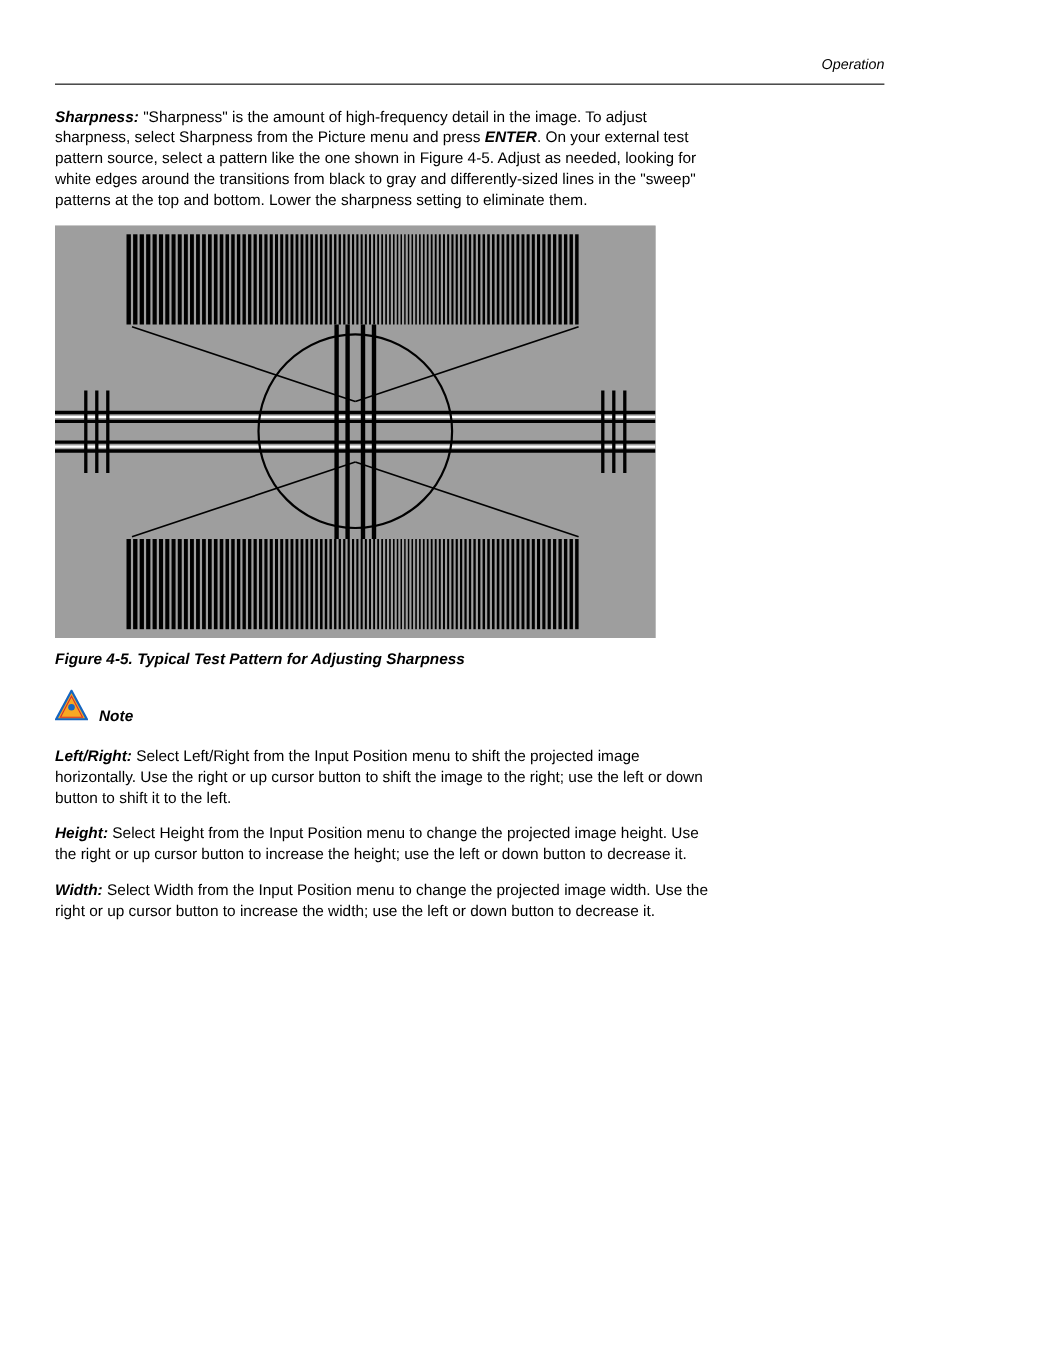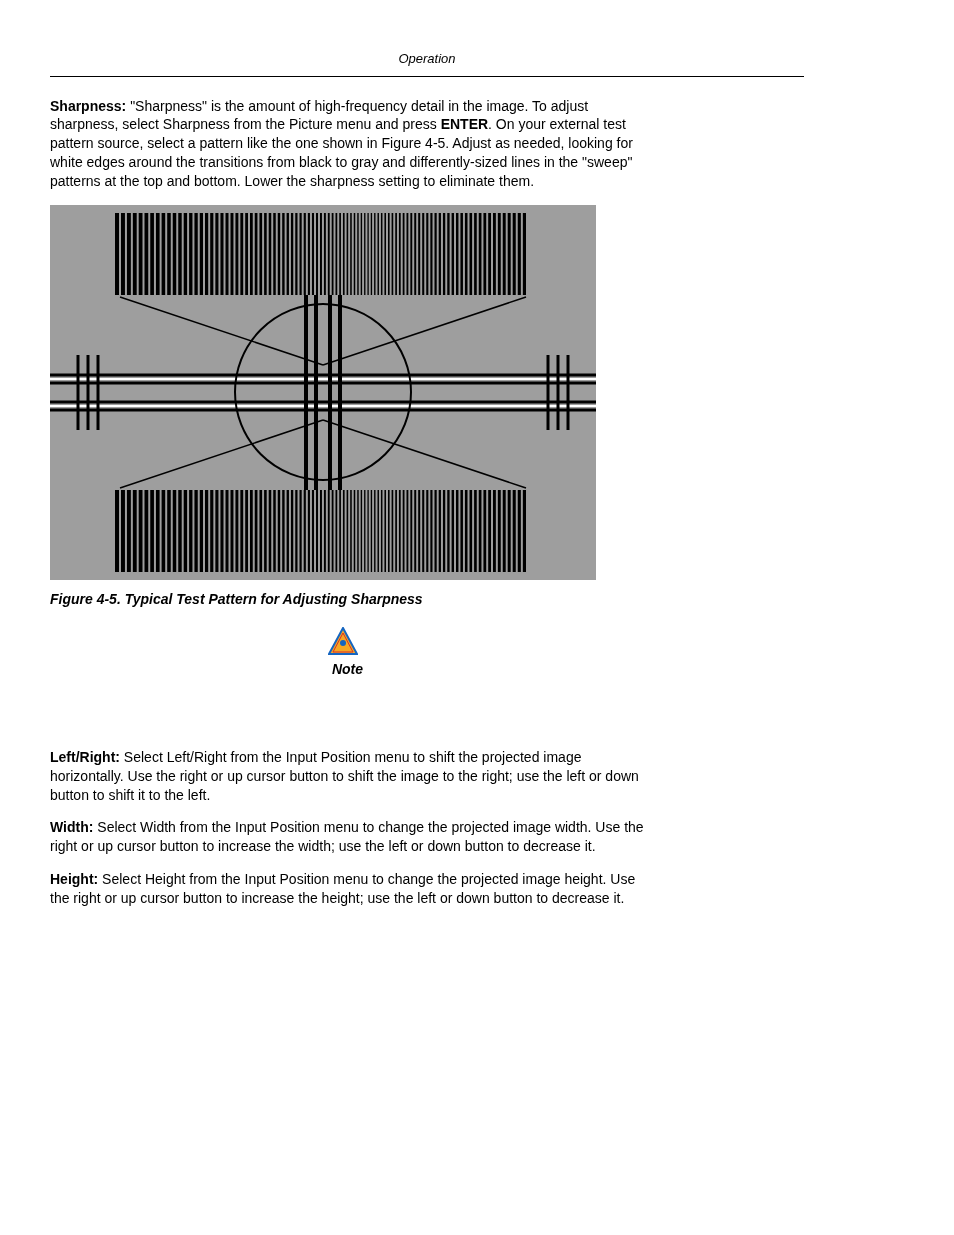--- a/index.html
+++ b/index.html
@@ -6,58 +6,57 @@
     font-family: Arial, Helvetica, sans-serif;
     font-size: 14px;
     color: #000;
     margin: 0;
     padding: 50px 50px 30px 50px;
     width: 854px;
     box-sizing: border-box;
     line-height: 1.35;
   }
   .header-right {
-    text-align: center;
+    text-align: right;
     font-style: italic;
     font-size: 13px;
   }
   hr.rule {
     border: none;
     border-top: 1px solid #000;
     margin: 8px 0 20px 0;
   }
   .main-col {
     width: 595px;
     float: left;
   }
   .side-col {
     width: 245px;
     float: right;
   }
   .after-float { clear: both; }
   p { margin: 0 0 14px 0; }
-  .bold { font-weight: bold; }
+  .bold { font-weight: bold; font-style: italic; }
   .figure-box {
     width: 546px;
     height: 375px;
     background: #9e9e9e;
     margin: 12px 0 10px 0;
     position: relative;
     overflow: hidden;
   }
   .caption {
     font-weight: bold;
     margin: 8px 0 18px 0;
     font-style: italic;
   }
   .note-row {
     display: flex;
-    align-items: center;
+    align-items: flex-end;
     margin: 10px 0 18px 0;
-    flex-direction: column;
   }
   .note-icon {
     width: 30px;
     flex: 0 0 30px;
     margin-right: 10px;
   }
   .note-label {
     font-weight: bold;
     font-style: italic;
     flex: 0 0 70px;
@@ -329,27 +328,27 @@
     </div>
     <div class="note-label">Note</div>
   </div>
 
   <p>
     <span class="bold">Left/Right:</span><span> Select Left/Right from the Input Position menu to shift the projected image horizontally. Use the right or up cursor button to shift the image to the right; use the left or down button to shift it to the left.</span>
   </p>
 
 
   <p>
+    <span class="bold">Height:</span><span> Select Height from the Input Position menu to change the projected image height. Use the right or up cursor button to increase the height; use the left or down button to decrease it.</span>
+  </p>
+
+  <p>
     <span class="bold">Width:</span><span> Select Width from the Input Position menu to change the projected image width. Use the right or up cursor button to increase the width; use the left or down button to decrease it.</span>
   </p>
 
-  <p>
-    <span class="bold">Height:</span><span> Select Height from the Input Position menu to change the projected image height. Use the right or up cursor button to increase the height; use the left or down button to decrease it.</span>
-  </p>
-
 </div>
 
 <div class="side-col">
   <div style="height:622px;"></div>
 
 </div>
 
 <div class="after-float"></div>
 
 </body></html>

